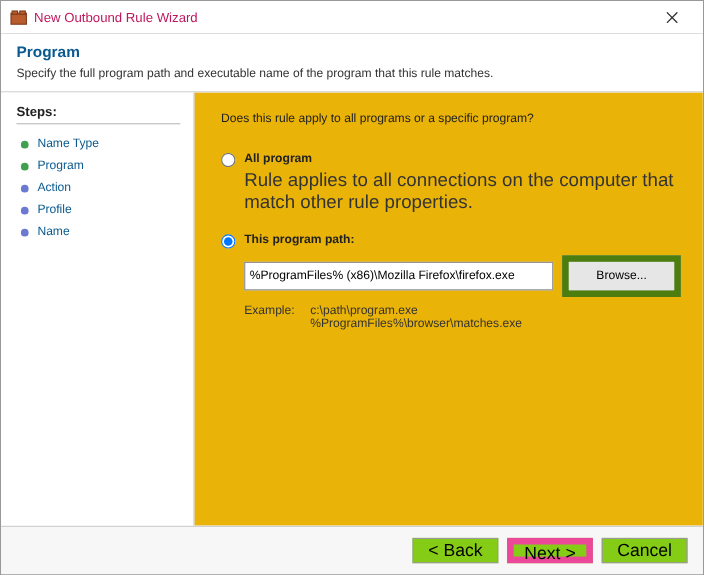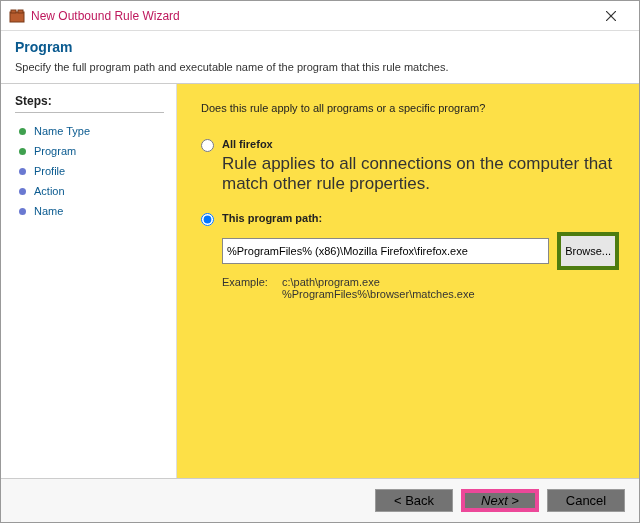--- a/index.html
+++ b/index.html
@@ -95,21 +95,21 @@
       flex-shrink: 0;
     }
     .step.future .bullet {
       background: #6a79d1;
     }
     .step.completed .bullet {
       background: #3fa04f;
     }
     .main {
       flex: 1;
-      background: #fde047;
+      background: #eab308;
       border-left: 1px solid #ddd;
       padding: 18px 20px 12px 24px;
       display: flex;
       flex-direction: column;
     }
     .question {
       font-size: 11px;
       margin-bottom: 24px;
     }
     .option-group { margin-bottom: 18px; }
@@ -141,23 +141,23 @@
       flex: 1;
       height: 21px;
       border: 1px solid #888;
       font-size: 11px;
       padding: 12px 4px;
       background: #fff;
     }
     .browse-btn {
       margin-left: 8px;
       height: 38px;
-      padding: 0 4px;
-      font-size: 11px;
-      border: 4px solid #4d7c0f;
+      padding: 0 25px;
+      font-size: 11px;
+      border: 6px solid #4d7c0f;
       background: #e6e6e6;
       cursor: pointer;
     }
     .example-row {
       display: flex;
       margin-top: 6px;
       margin-left: 21px;
       font-size: 11px;
       color: #333;
     }
@@ -171,28 +171,27 @@
       border-top: 1px solid #ccc;
       padding: 10px 14px;
       display: flex;
       justify-content: flex-end;
       gap: 8px;
       background: #f7f7f7;
     }
     .footer button {
       min-width: 78px;
       height: 23px;
-      font-size: 13px;
+      font-size: 16px;
       border: 1px solid #9a9a9a;
-      background: #737373;
+      background: #84cc16;
       cursor: pointer;
     }
     .footer button.primary {
-      border: 4px solid #ec4899;
-      font-style: italic;
+      border: 6px solid #ec4899;
     }
   </style>
 </head>
 <body>
 
 <div class="titlebar">
   <span class="icon">
     <svg width="16" height="16" viewBox="0 0 16 16">
       <rect x="1" y="4" width="14" height="10" fill="#b85c2e" stroke="#7a3a18"></rect>
       <rect x="2" y="2" width="5" height="3" fill="#b85c2e" stroke="#7a3a18"></rect>
@@ -220,39 +219,39 @@
     <div class="step completed">
       <span class="bullet"></span>
       <span>Name Type</span>
     </div>
     <div class="step current completed">
       <span class="bullet"></span>
       <span>Program</span>
     </div>
     <div class="step future">
       <span class="bullet"></span>
+      <span>Action</span>
+    </div>
+    <div class="step future">
+      <span class="bullet"></span>
       <span>Profile</span>
-    </div>
-    <div class="step future">
-      <span class="bullet"></span>
-      <span>Action</span>
     </div>
     <div class="step future">
       <span class="bullet"></span>
       <span>Name</span>
     </div>
   </div>
 
   <div class="main">
     <div class="question">Does this rule apply to all programs or a specific program?</div>
 
     <div class="option-group">
       <label class="option-row">
         <input type="radio" name="scope" style="">
-        <span class="option-label">All firefox</span>
+        <span class="option-label">All program</span>
       </label>
       <div class="option-desc">Rule applies to all connections on the computer that match other rule properties.</div>
     </div>
 
     <div class="option-group">
       <label class="option-row">
         <input type="radio" name="scope" checked="" style="">
         <span class="option-label">This program path:</span>
       </label>
       <div class="path-row">

